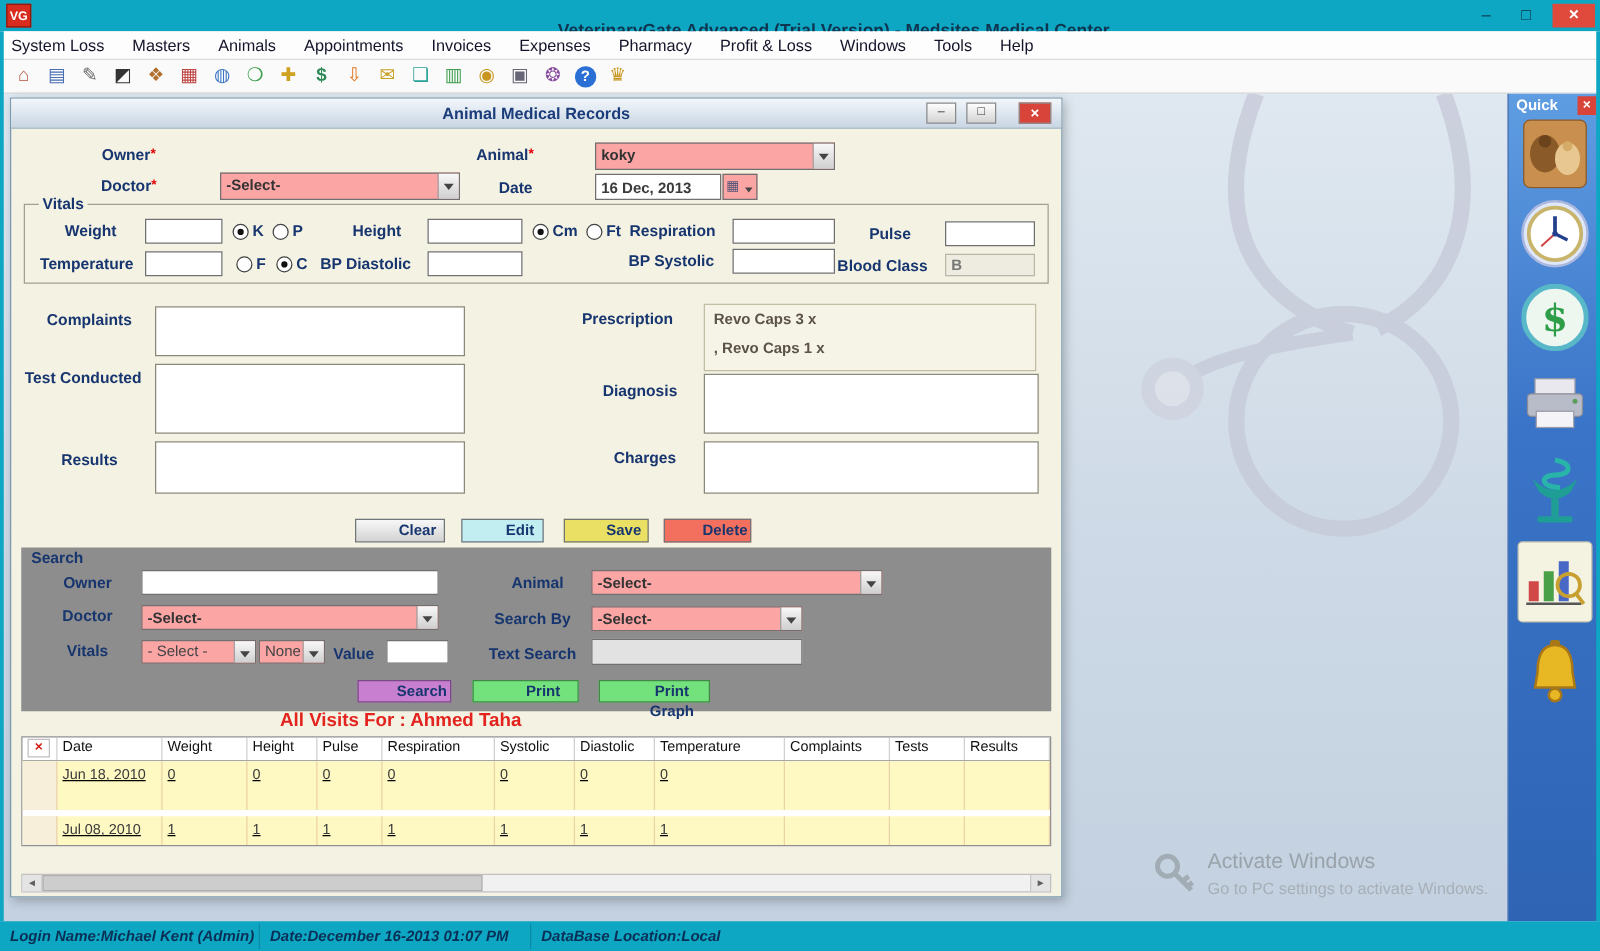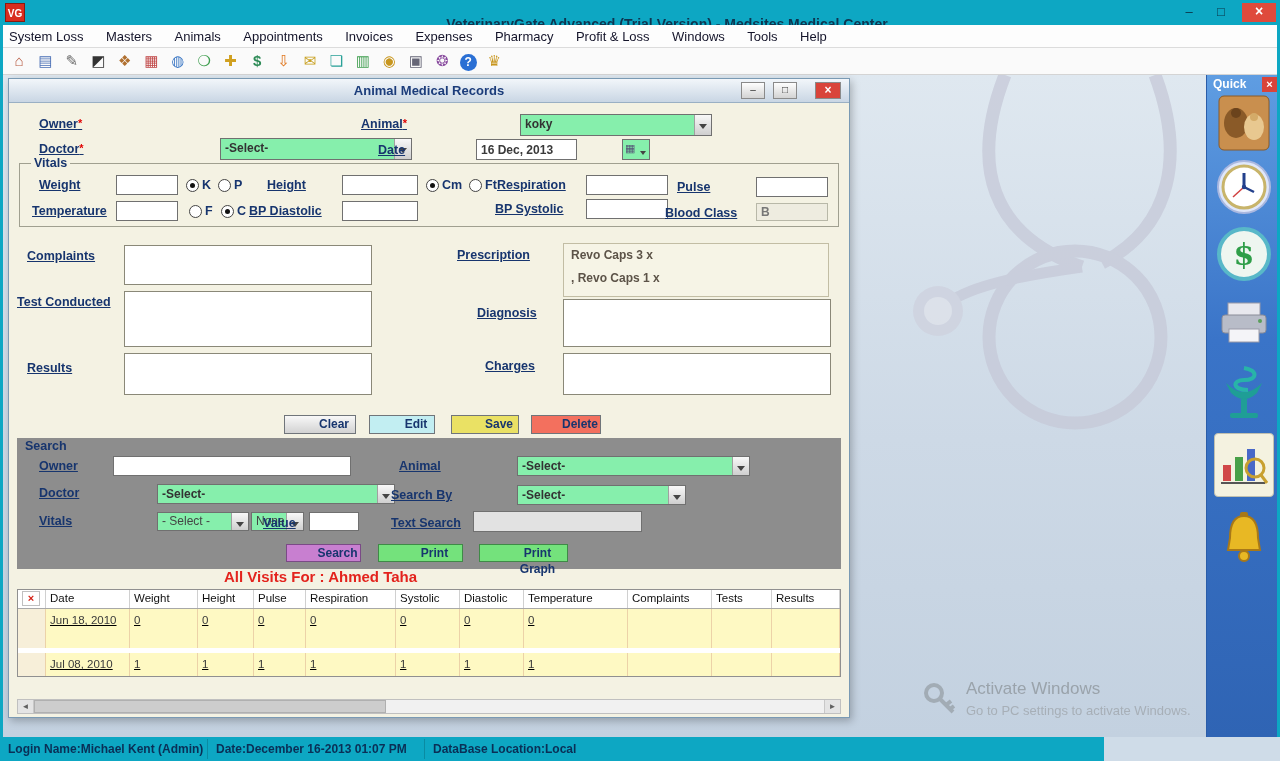--- a/index.html
+++ b/index.html
@@ -46,27 +46,27 @@
   .dialog{position:absolute;left:8px;top:3px;width:842px;height:640px;background:#f4f2e3;
     border:1px solid #7a9ab4;box-sizing:border-box;box-shadow:2px 3px 8px rgba(0,0,0,.25);}
   .dlg-titlebar{position:absolute;left:0;top:0;width:100%;height:24px;
     background:linear-gradient(#f2f6fa,#c9d6e4);border-bottom:1px solid #9ab0c4;box-sizing:border-box;}
   .dlg-title{position:absolute;left:0;top:4px;width:100%;text-align:center;color:#1b3c7a;font-size:13px;font-weight:bold;}
   .dwb{position:absolute;top:3px;width:24px;height:17px;background:linear-gradient(#fefefe,#d3d3d3);
     border:1px solid #8a8a8a;box-sizing:border-box;text-align:center;line-height:14px;font-size:10px;color:#333;}
   .dwb.close{background:#d9443a;color:#fff;font-size:12px;font-weight:bold;width:26px;}
 
   .lbl{position:absolute;color:#17356e;font-weight:bold;font-size:12.5px;}
-  .lbl.r{text-align:left;text-decoration:underline;}
+  .lbl.r{text-align:center;}
   .req{color:#e00000;font-size:11px;vertical-align:top;}
   .tb{position:absolute;border:1px solid #707070;background:#fff;font-family:"Liberation Sans",sans-serif;
     font-size:12px;font-weight:bold;color:#3a3a3a;padding:0 4px;box-sizing:border-box;}
   .tb.gray{background:#eeece0;border-color:#b8b8a8;color:#777;}
   .ta{position:absolute;border:1px solid #8a8878;background:#fff;resize:none;box-sizing:border-box;}
-  .combo{position:absolute;background:#86efac;border:1px solid #707070;box-sizing:border-box;margin-left:44px;}
+  .combo{position:absolute;background:#fca5a5;border:1px solid #707070;box-sizing:border-box;}
   .combo-val{position:absolute;left:4px;top:0;right:18px;font-size:12px;font-weight:bold;color:#333;
     line-height:19px;overflow:hidden;white-space:nowrap;}
   .combo-btn{position:absolute;right:0;top:0;bottom:0;width:16px;background:linear-gradient(#f8f8f8,#cfcfcf);
     border-left:1px solid #a0a0a0;text-align:center;}
   .arr{display:inline-block;width:0;height:0;border-left:4px solid transparent;border-right:4px solid transparent;
     border-top:5px solid #444;margin-top:7px;}
   .fieldset{position:absolute;border:1px solid #a0a090;box-sizing:border-box;}
   .legend{position:absolute;background:#f4f2e3;padding:0 3px;color:#17356e;font-weight:bold;font-size:12.5px;}
   .radio{position:absolute;width:11px;height:11px;border-radius:50%;border:1px solid #444;background:#fff;box-sizing:content-box;}
   .radio.checked::after{content:"";position:absolute;left:3px;top:3px;width:5px;height:5px;border-radius:50%;background:#111;}
@@ -113,21 +113,21 @@
   
   .quick-panel{position:absolute;left:1206px;top:0;width:74px;height:662px;
     background:linear-gradient(180deg,#5f9de2 0%,#3a74c8 40%,#2f64b4 100%);border-left:1px solid #2a5ca8;box-sizing:border-box;}
   .quick-title{position:absolute;left:6px;top:2px;color:#fff;font-size:12px;font-weight:bold;}
   .quick-close{position:absolute;right:3px;top:2px;width:15px;height:15px;background:#d9443a;color:#fff;
     font-size:11px;font-weight:bold;text-align:center;line-height:14px;}
   .qicon{position:absolute;left:50%;transform:translateX(-50%);}
   .qicon.selected{background:#f4f2e0;border:1px solid #c0c0b0;border-radius:4px;padding:4px;}
 
   
-  .statusbar{position:absolute;left:0;top:737px;width:1104px;height:24px;background:#0da7c3;}
+  .statusbar{position:absolute;left:0;top:737px;width:1280px;height:24px;background:#0da7c3;font-style:italic;}
   .sseg{position:absolute;top:5px;font-size:12px;font-weight:bold;color:#0a2f56;}
   .ssep{position:absolute;top:2px;width:1px;height:20px;background:#0a8ba2;}
 </style>
 </head>
 <body>
 
 <div class="screen">
 
   <div class="titlebar">
     <div class="vg-logo">VG</div>

